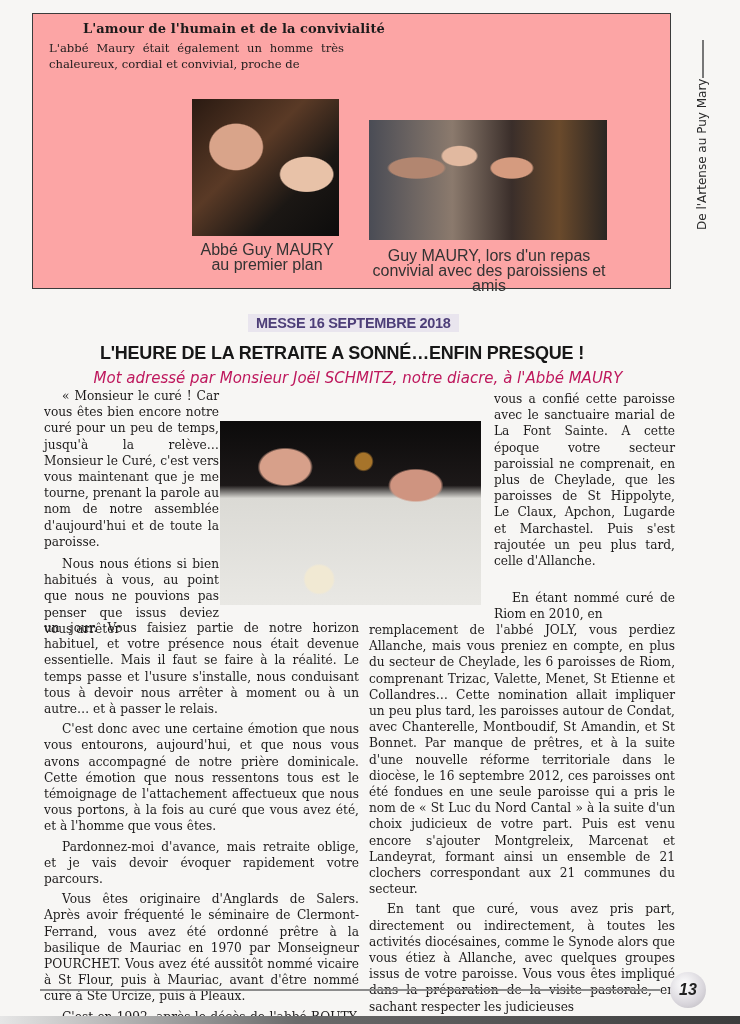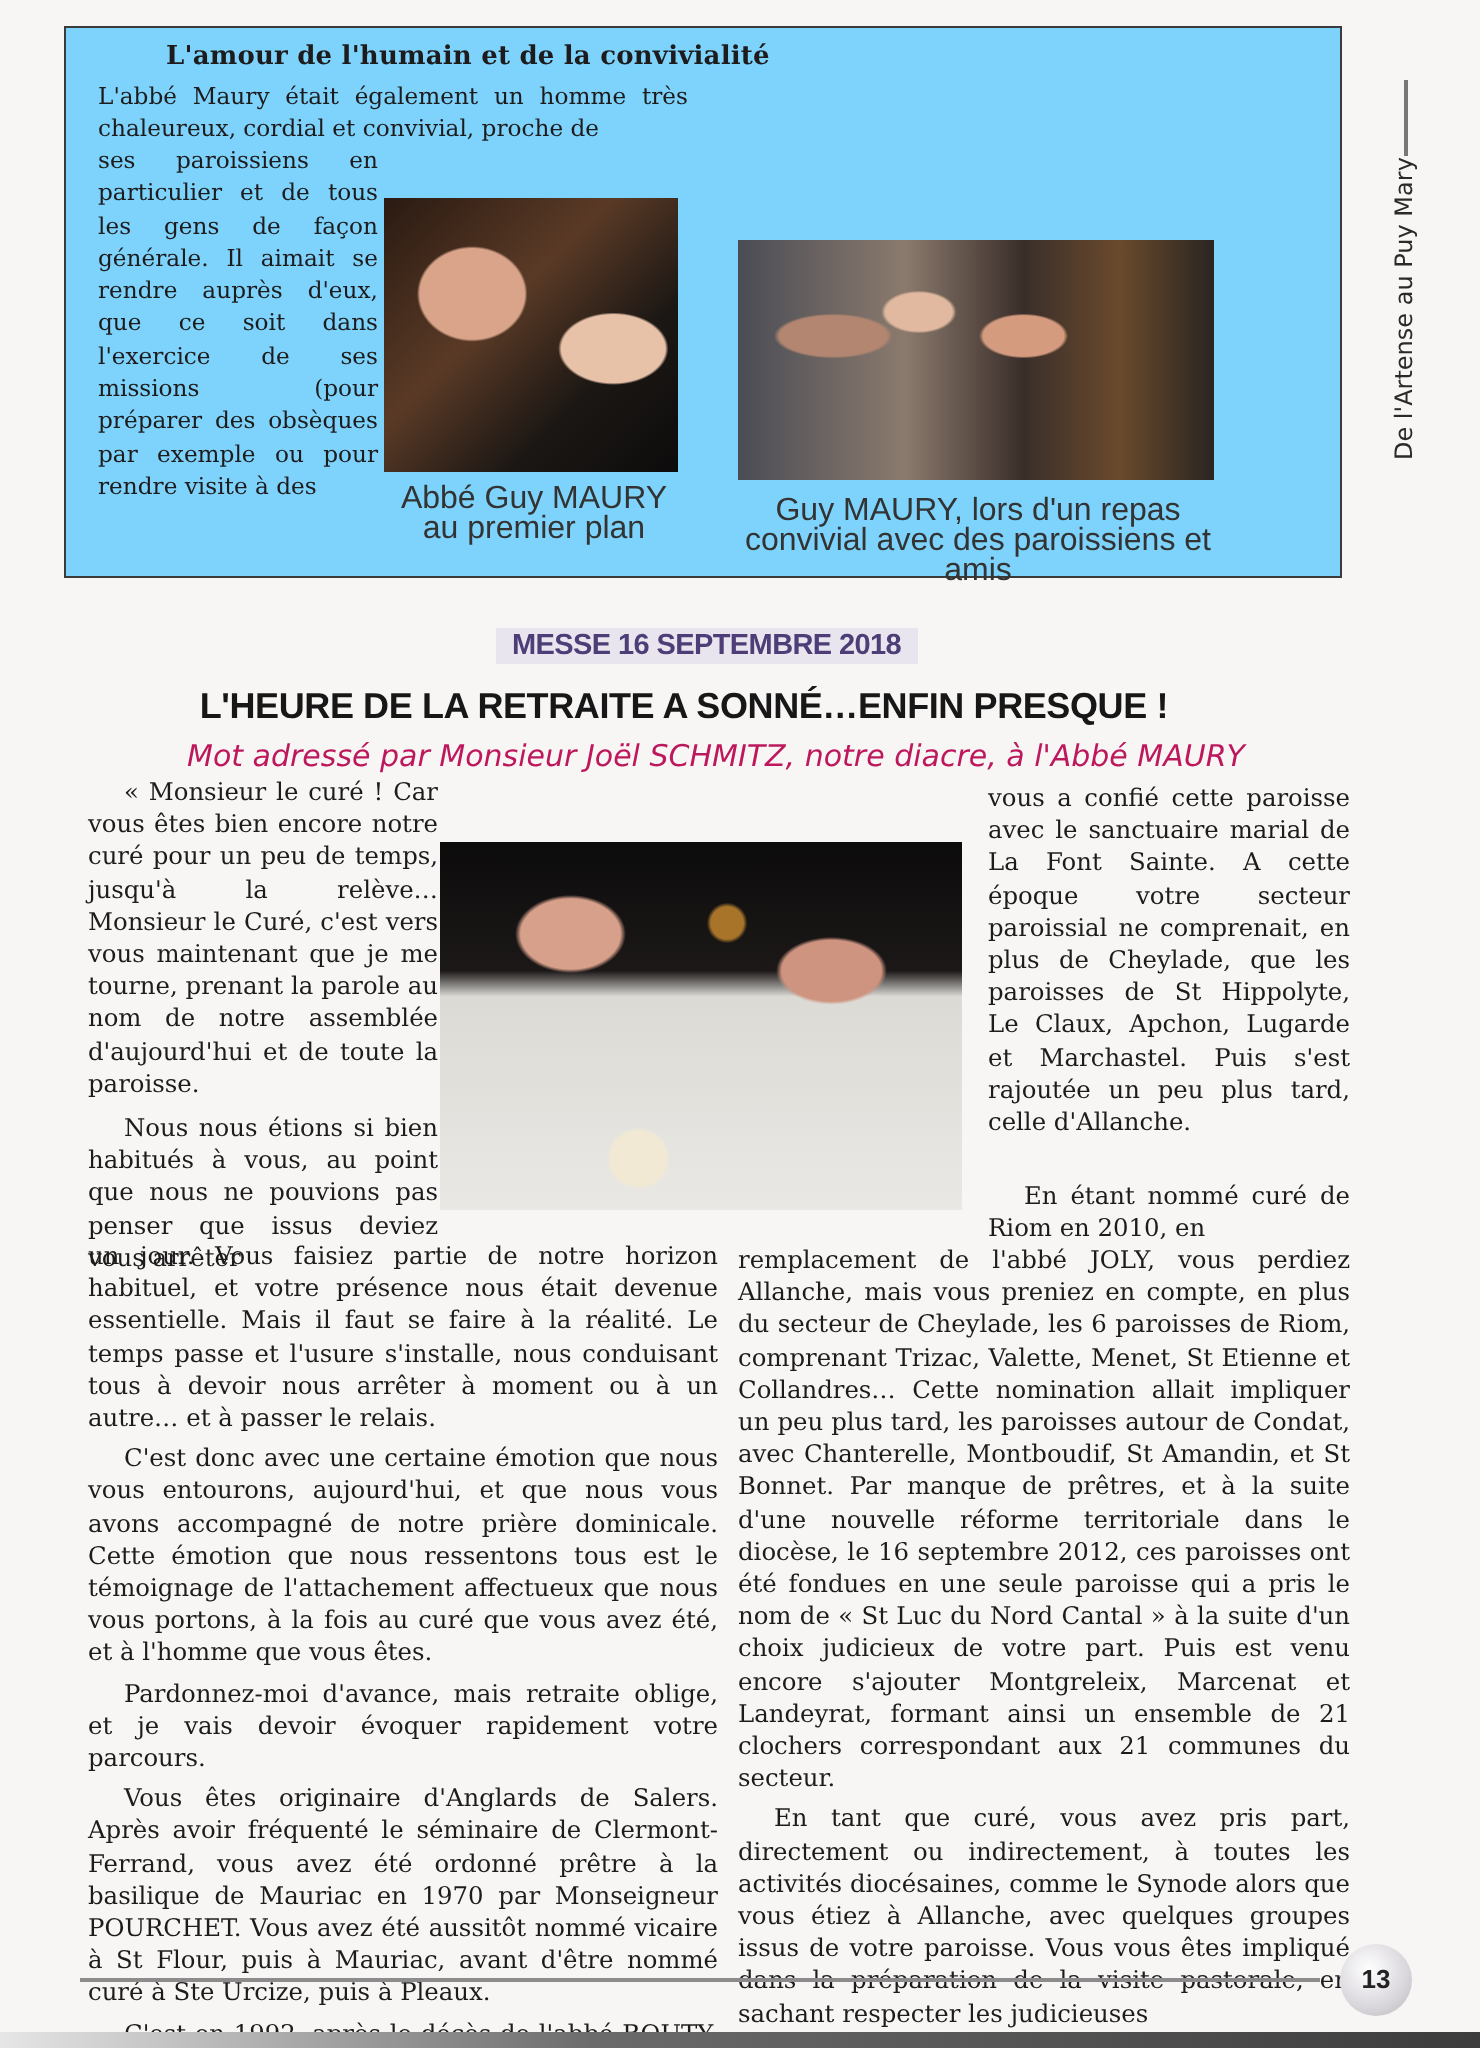--- a/index.html
+++ b/index.html
@@ -1,20 +1,20 @@
 <!DOCTYPE html>
 <html><head>
 <meta charset="utf-8">
 <style>
   html, body { margin:0; padding:0; }
   body { width:740px; height:1024px; background:#f7f6f4; position:relative; overflow:hidden;
          font-family:"DejaVu Serif", serif; color:#1d1b1b; }
   .page { position:absolute; left:0; top:0; width:740px; height:1024px; }
   .box { position:absolute; left:32px; top:13px; width:637px; height:274px;
-         border:1.5px solid #3b3b3b; background:#7dd3fc; }
+         border:1.5px solid #3b3b3b; background:#fca5a5; }
   .box-title { position:absolute; left:50px; top:7px; font-weight:bold; font-size:13px; letter-spacing:0.1px; }
   .txt { font-size:11.6px; line-height:16.3px; text-align:justify; }
   .box-p1 { position:absolute; left:16px; top:26px; width:295px; }
   .box-p2 { position:absolute; left:16px; top:58px; width:140px; }
   .box-p3 { position:absolute; left:335px; top:38px; width:290px; font-family:"Liberation Sans",sans-serif; font-size:12px; line-height:16.5px; }
   .photo { position:absolute; overflow:hidden; }
   .ph1 { left:159px; top:85px; width:147px; height:137px;
          background:radial-gradient(ellipse at 30% 35%, #d9a48a 0 18%, transparent 19%),
                     radial-gradient(ellipse at 78% 55%, #e8c2a8 0 16%, transparent 17%),
                     linear-gradient(135deg,#2a1a12 0%,#5a3a26 40%,#1b1714 70%,#0d0c0c 100%); }
@@ -46,35 +46,34 @@
   .p + .p { margin-top:4px; }
   .c1a { left:44px; top:388px; width:175px; }
   .c1b { left:44px; top:556px; width:175px; }
   .c1c { left:44px; top:620px; width:315px; }
   .c2a { left:494px; top:391px; width:181px; }
   .c2b { left:494px; top:590px; width:181px; }
   .c2c { left:369px; top:622px; width:306px; }
   .footer-line { position:absolute; left:40px; top:989px; width:620px; height:2px; background:#8c8c8c; }
   .page-num { position:absolute; left:670px; top:972px; width:36px; height:36px; border-radius:50%;
               background:radial-gradient(circle at 40% 35%, #ffffff 0%, #d9d6dc 60%, #b8b5bb 100%);
-              font-family:"Liberation Sans",sans-serif; font-weight:bold; font-size:13px; line-height:36px; text-align:center; color:#222; }
+              font-family:"Liberation Sans",sans-serif; font-weight:bold; font-size:16px; line-height:36px; text-align:center; color:#222;font-style:italic; }
   .bottom-bar { position:absolute; left:0; top:1016px; width:740px; height:8px; background:linear-gradient(90deg,#e6e6e6,#6b6b6b 40%,#3c3c3c); }
 </style>
 </head>
 <body>
 
 <div class="page">
 
   <div class="sidebar-line"></div>
   <div class="sidebar-text">De l'Artense au Puy Mary</div>
 
   <div class="box">
     <div class="box-title">L'amour de l'humain et de la convivialité</div>
     <div class="txt box-p1">L'abbé Maury était également un homme très chaleureux, cordial et convivial, proche de</div>
-    <div class="txt box-p2">ses paroissiens en particulier et de tous les gens de façon générale. Il aimait se rendre auprès d'eux, que ce soit dans l'exercice de ses missions (pour préparer des obsèques par exemple ou pour rendre visite à des</div>
     <div class="photo ph1"></div>
     <div class="cap cap1">Abbé Guy MAURY au premier plan</div>
     <div class="photo ph2"></div>
     <div class="cap cap2">Guy MAURY, lors d'un repas convivial avec des paroissiens et amis</div>
   </div>
 
   <div class="banner">MESSE 16 SEPTEMBRE 2018</div>
   <div class="headline">L'HEURE DE LA RETRAITE A SONNÉ…ENFIN PRESQUE !</div>
   <div class="subhead">Mot adressé par Monsieur Joël SCHMITZ, notre diacre, à l'Abbé MAURY</div>
 

